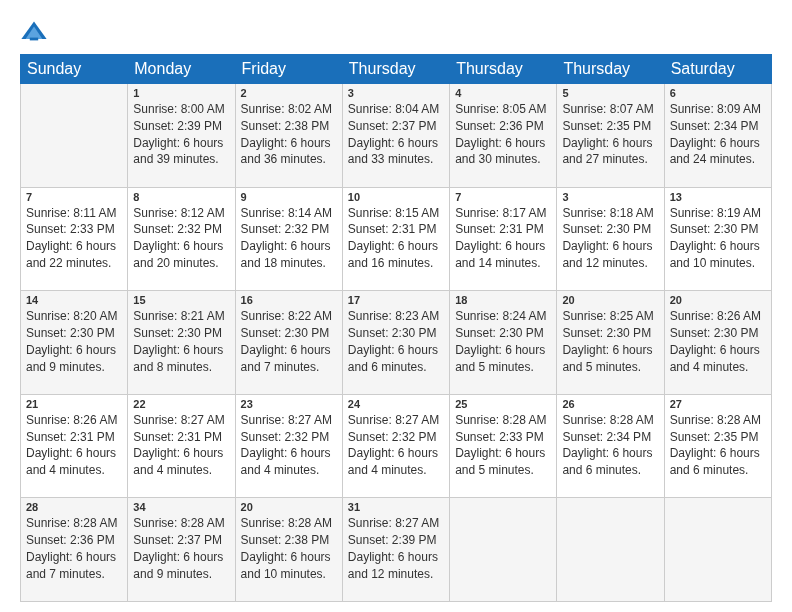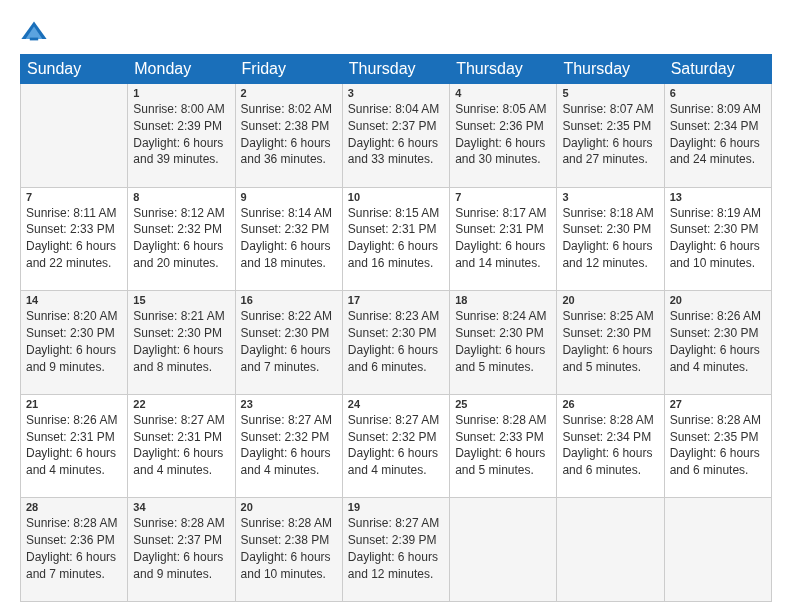--- a/index.html
+++ b/index.html
@@ -260,21 +260,21 @@
           </td>
           <td>
             <span class="day-number">34</span>
             <div class="day-info">Sunrise: 8:28 AM<br>Sunset: 2:37 PM<br>Daylight: 6 hours<br>and 9 minutes.</div>
           </td>
           <td>
             <span class="day-number">20</span>
             <div class="day-info">Sunrise: 8:28 AM<br>Sunset: 2:38 PM<br>Daylight: 6 hours<br>and 10 minutes.</div>
           </td>
           <td>
-            <span class="day-number">19</span>
+            <span class="day-number">31</span>
             <div class="day-info">Sunrise: 8:27 AM<br>Sunset: 2:39 PM<br>Daylight: 6 hours<br>and 12 minutes.</div>
           </td>
           <td class="empty-cell"></td>
           <td class="empty-cell"></td>
           <td class="empty-cell"></td>
         </tr>
       </tbody>
   </table>
 </div>
 

